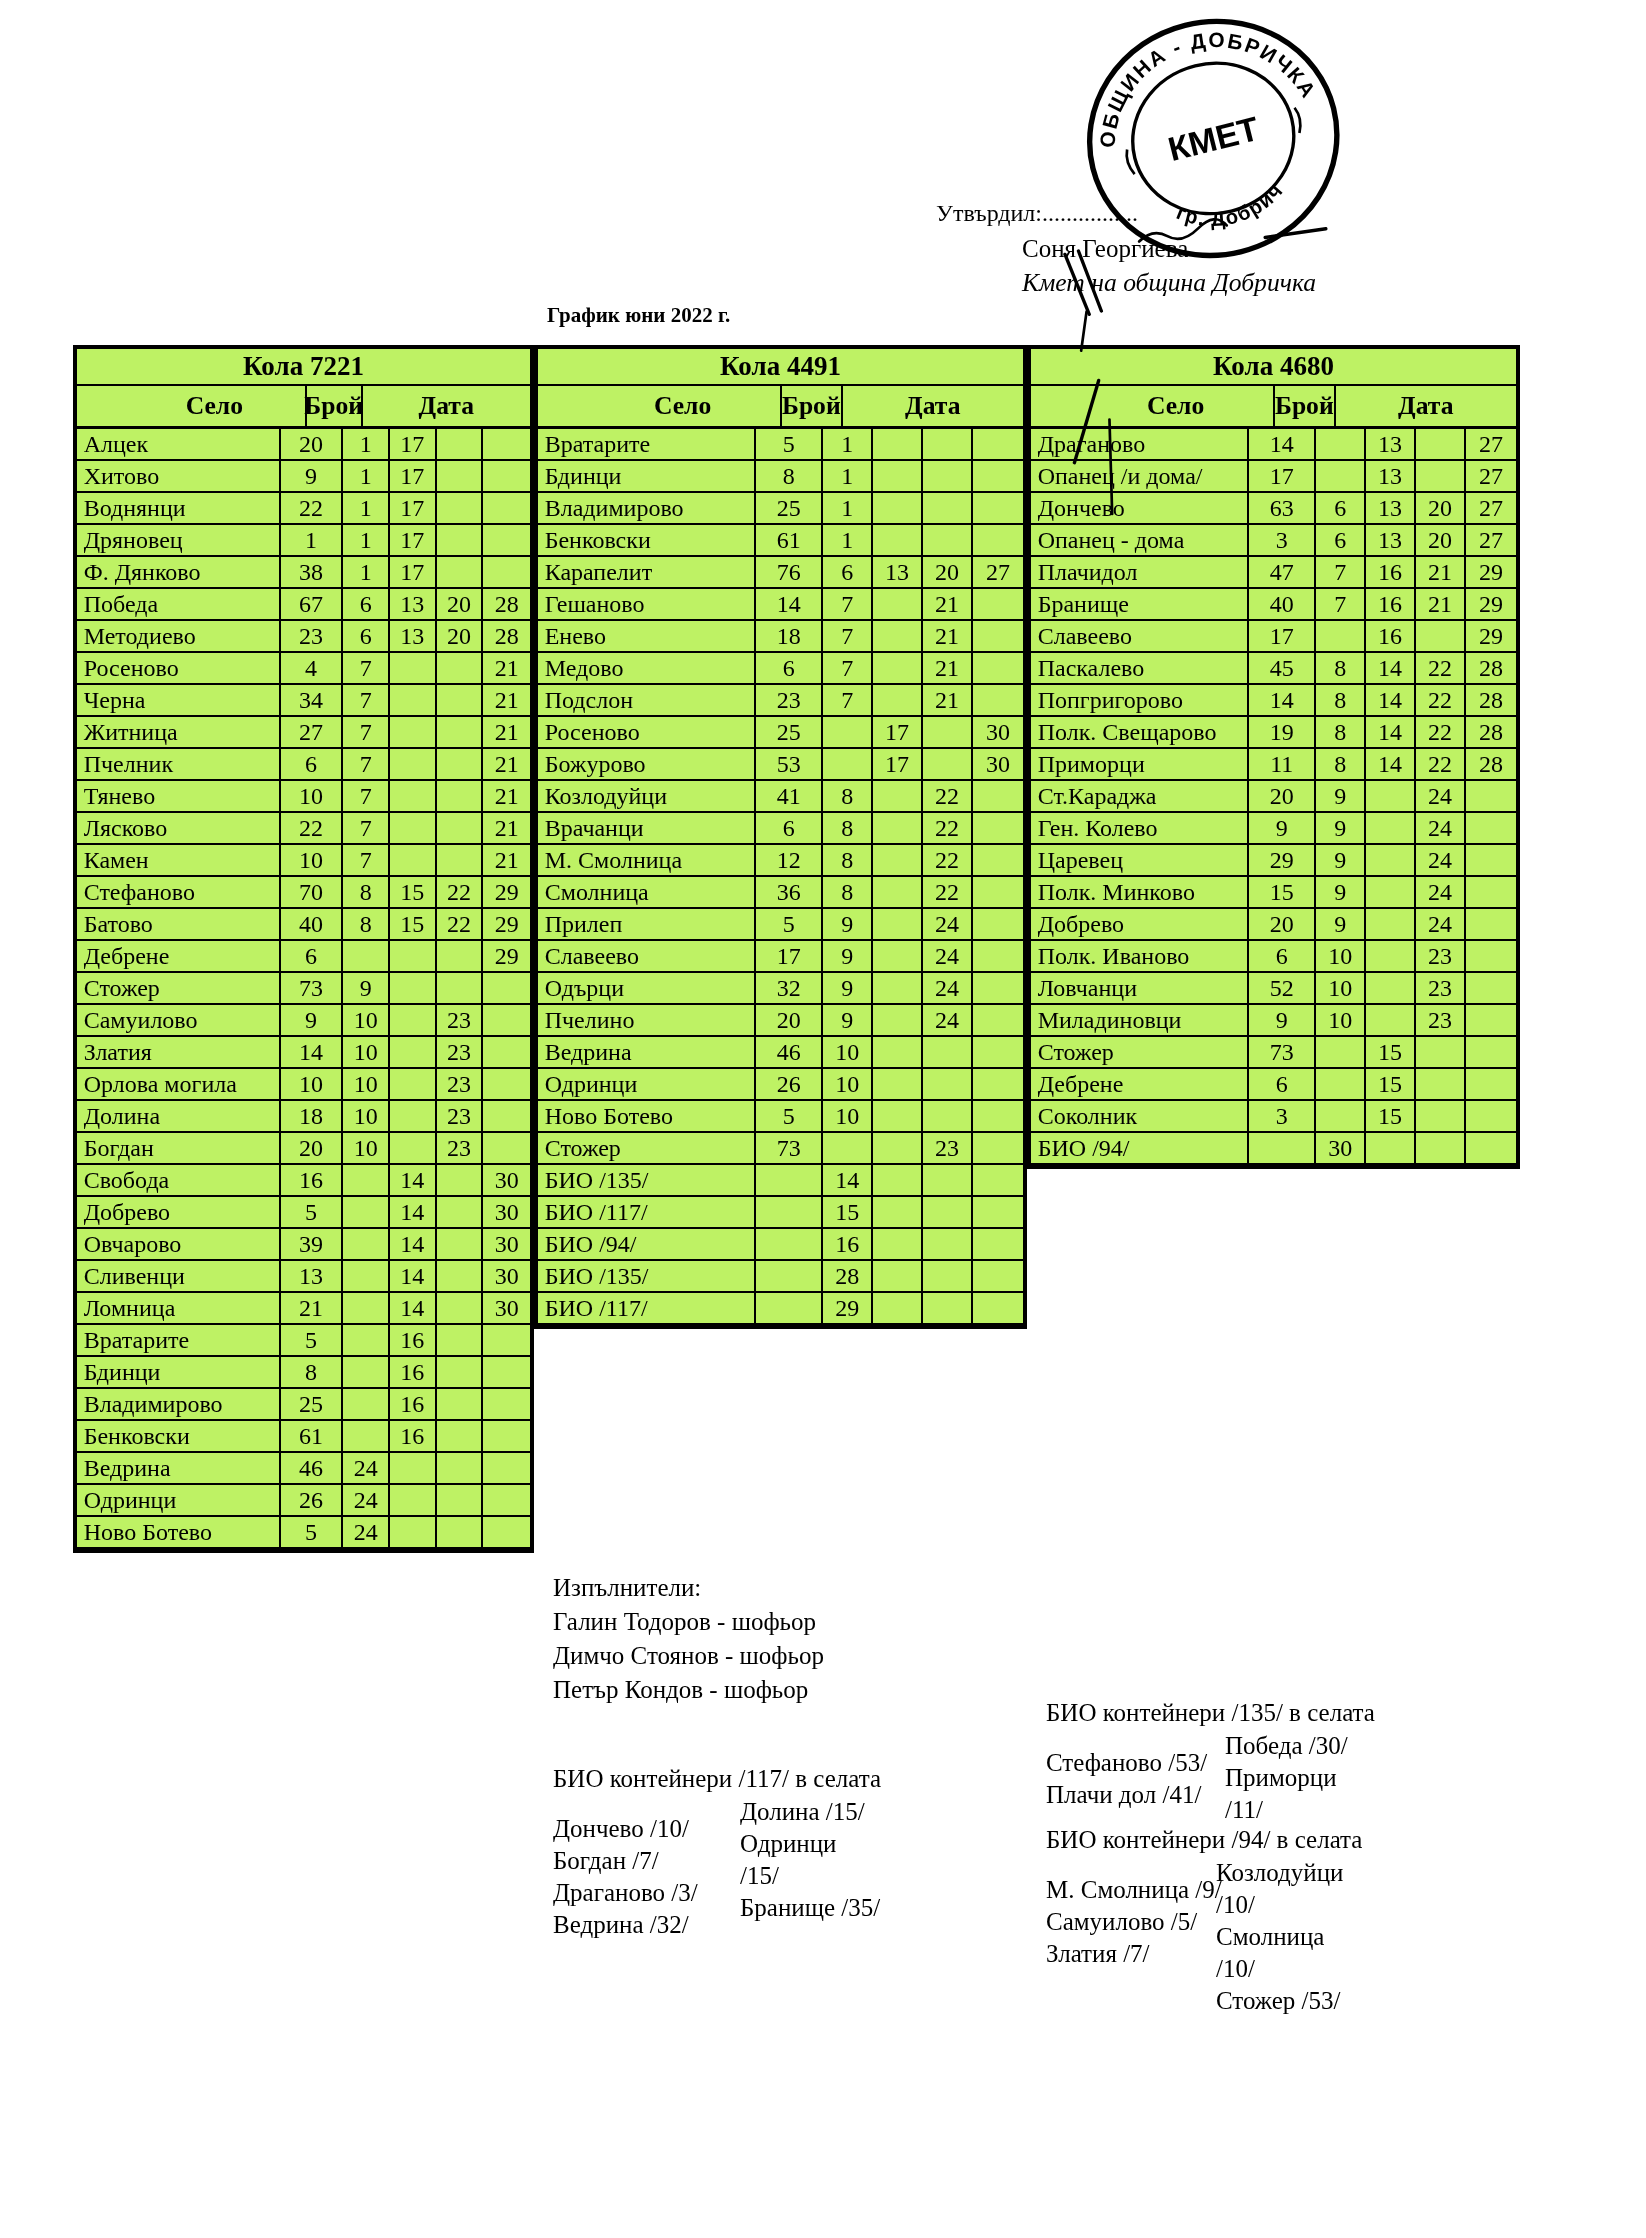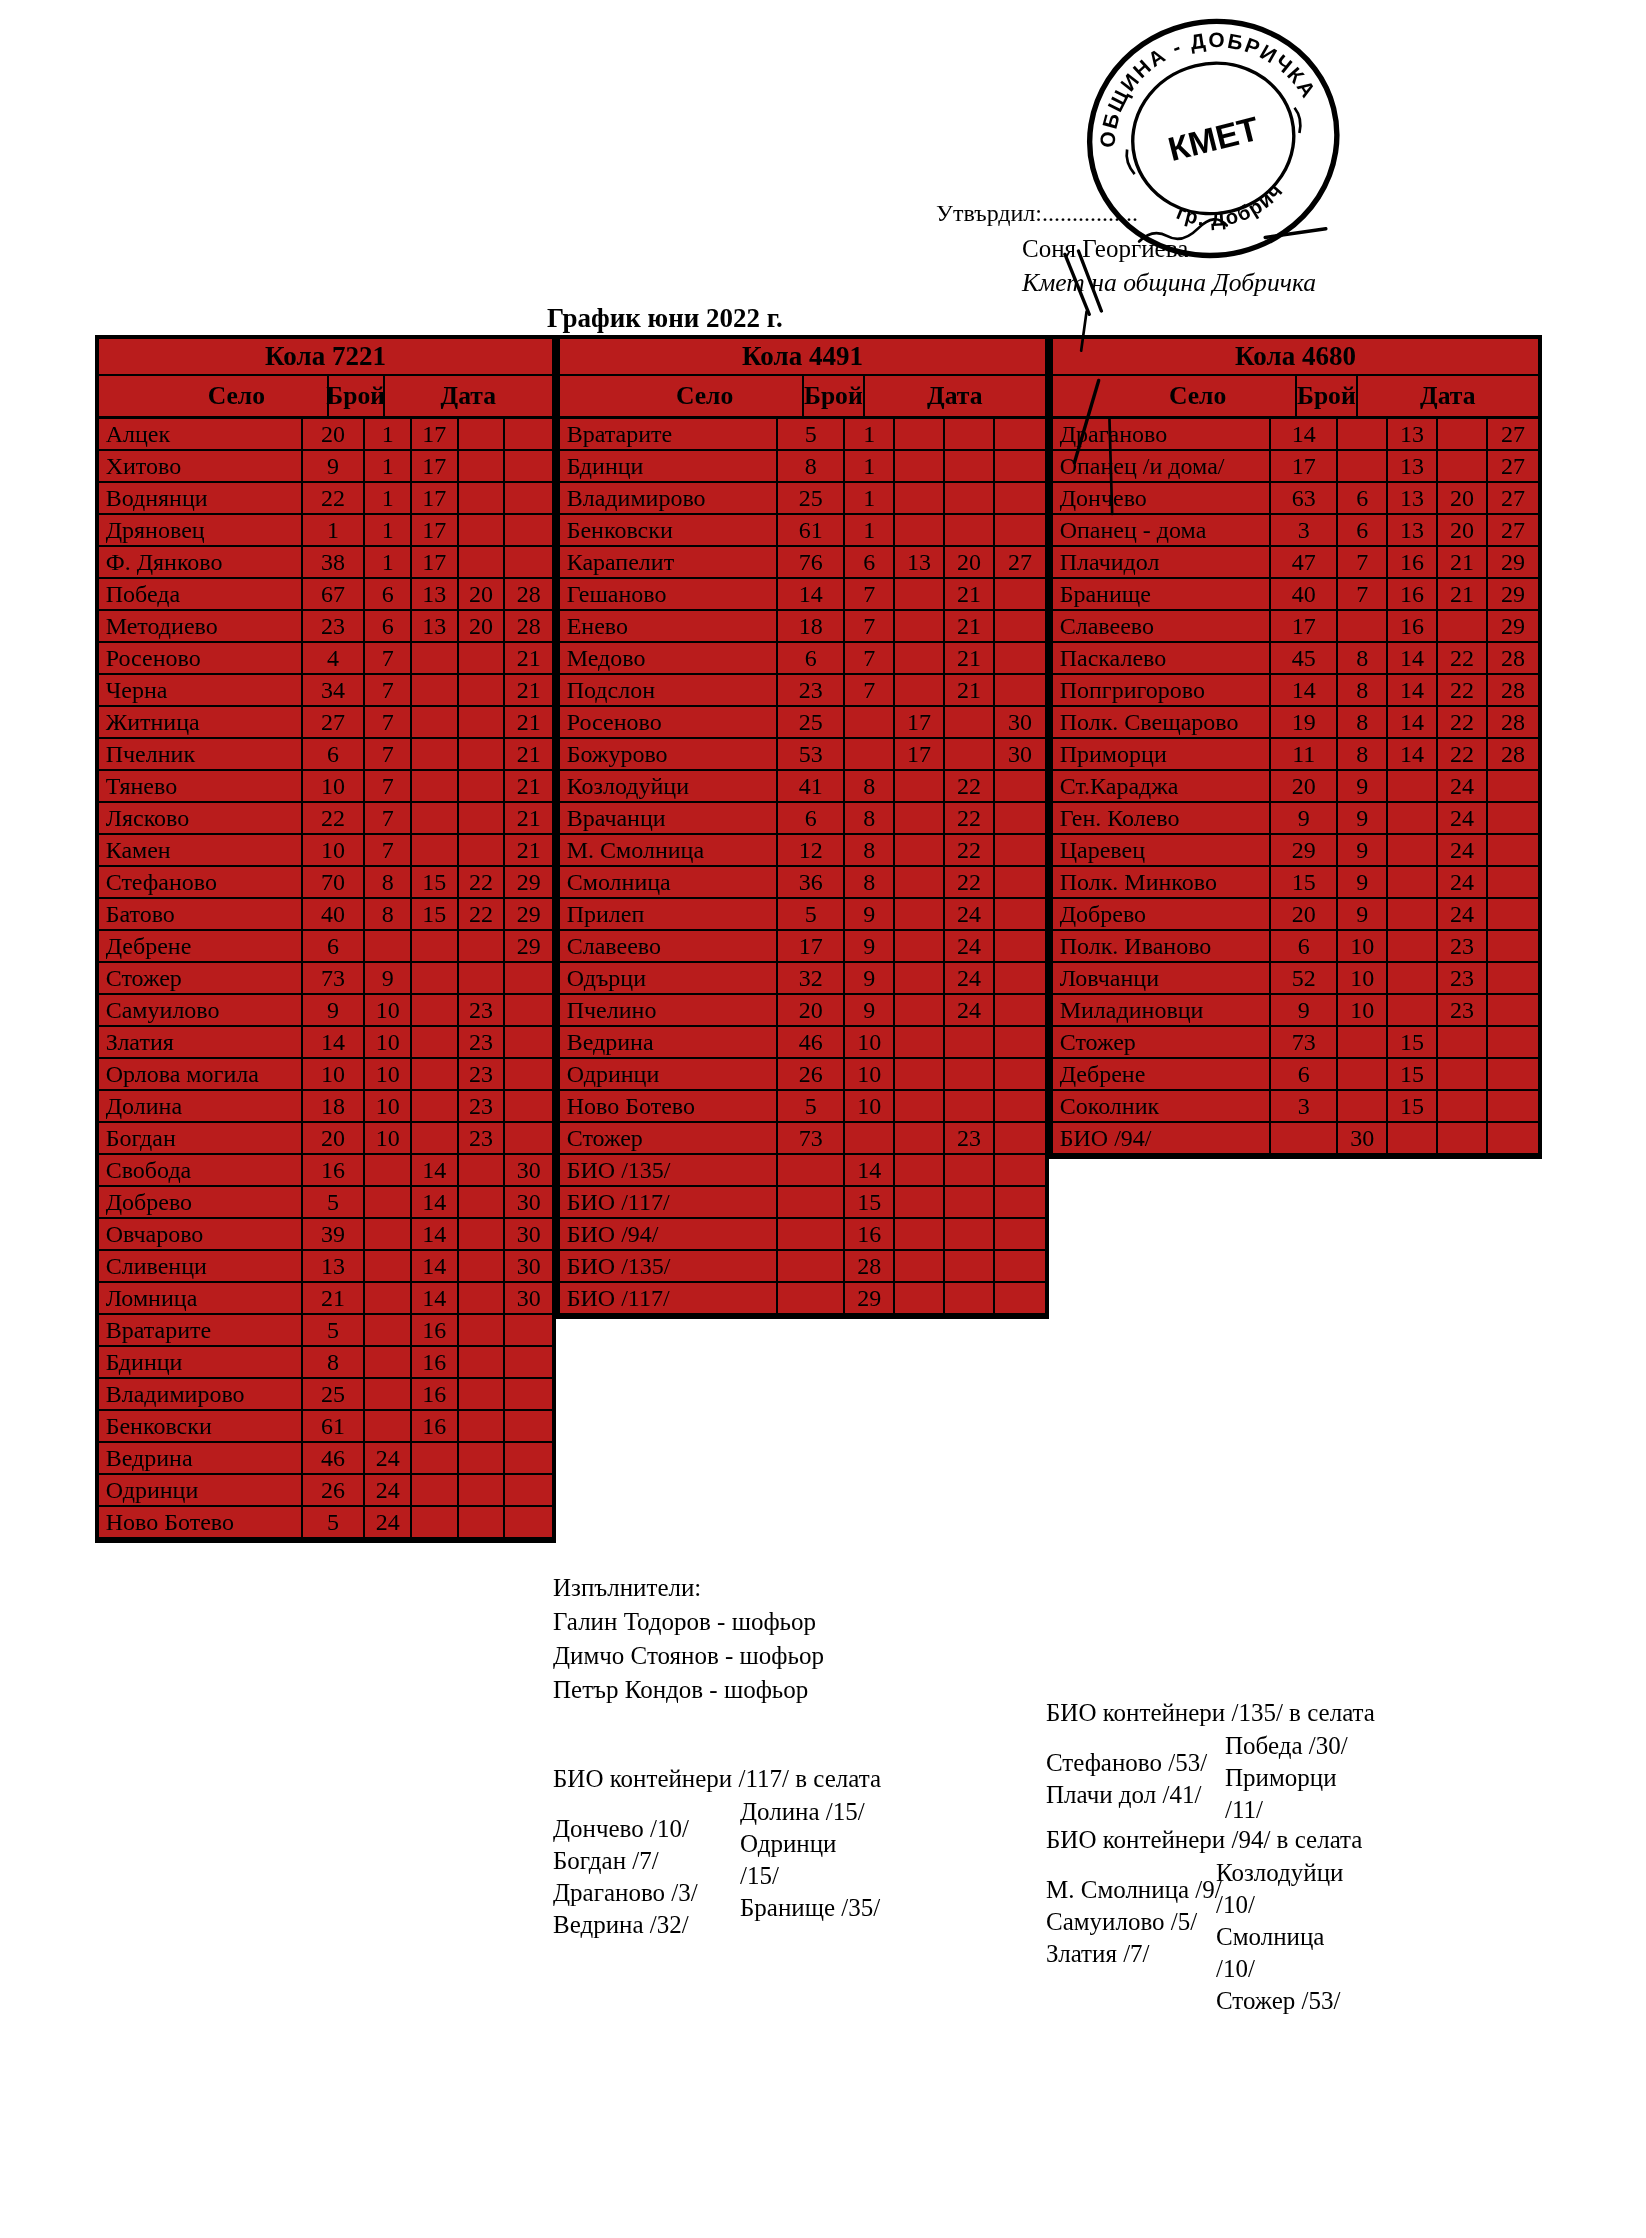--- a/index.html
+++ b/index.html
@@ -6,24 +6,24 @@
   .page{position:relative;width:1646px;height:2239px;background:#fff;
         font-family:"Liberation Serif","DejaVu Serif",serif;color:#000;overflow:hidden;}
   .abs{position:absolute;white-space:nowrap;}
 
   
   .approval-label{left:936px;top:200px;font-size:24px;}
   .approval-name{left:1022px;top:235px;font-size:25px;}
   .approval-role{left:1022px;top:268px;font-size:25.6px;font-style:italic;}
 
   
-  .page-title{left:547px;top:303px;font-size:27px;font-weight:bold;}
+  .page-title{left:547px;top:303px;font-size:21px;font-weight:bold;}
 
   
-  .sched-table{position:absolute;top:335px;border:4px solid #000;background:#b91c1c;box-sizing:border-box;margin-left:22px;}
+  .sched-table{position:absolute;top:345px;border:4px solid #000;background:#bef264;box-sizing:border-box;}
   .t1{left:73px;width:461px;}
   .t2{left:534px;width:493px;}
   .t3{left:1027px;width:493px;}
   .t-title{height:35px;border-bottom:2.7px solid #000;display:flex;align-items:center;justify-content:center;
            font-weight:bold;font-size:27px;}
   .t-head{display:grid;grid-template-columns:45% 13.8% 41.2%;height:40px;border-bottom:3.4px solid #000;padding-left:47px;}
   .t-head>div{display:flex;align-items:center;justify-content:center;font-weight:bold;font-size:25.6px;
               border-right:2.7px solid #000;box-sizing:border-box;}
   .t-head>div:last-child{border-right:none;}
   .t-grid{display:grid;grid-template-columns:45% 13.8% 10.3% 10.3% 10.3% 10.3%;grid-auto-rows:32px;}

